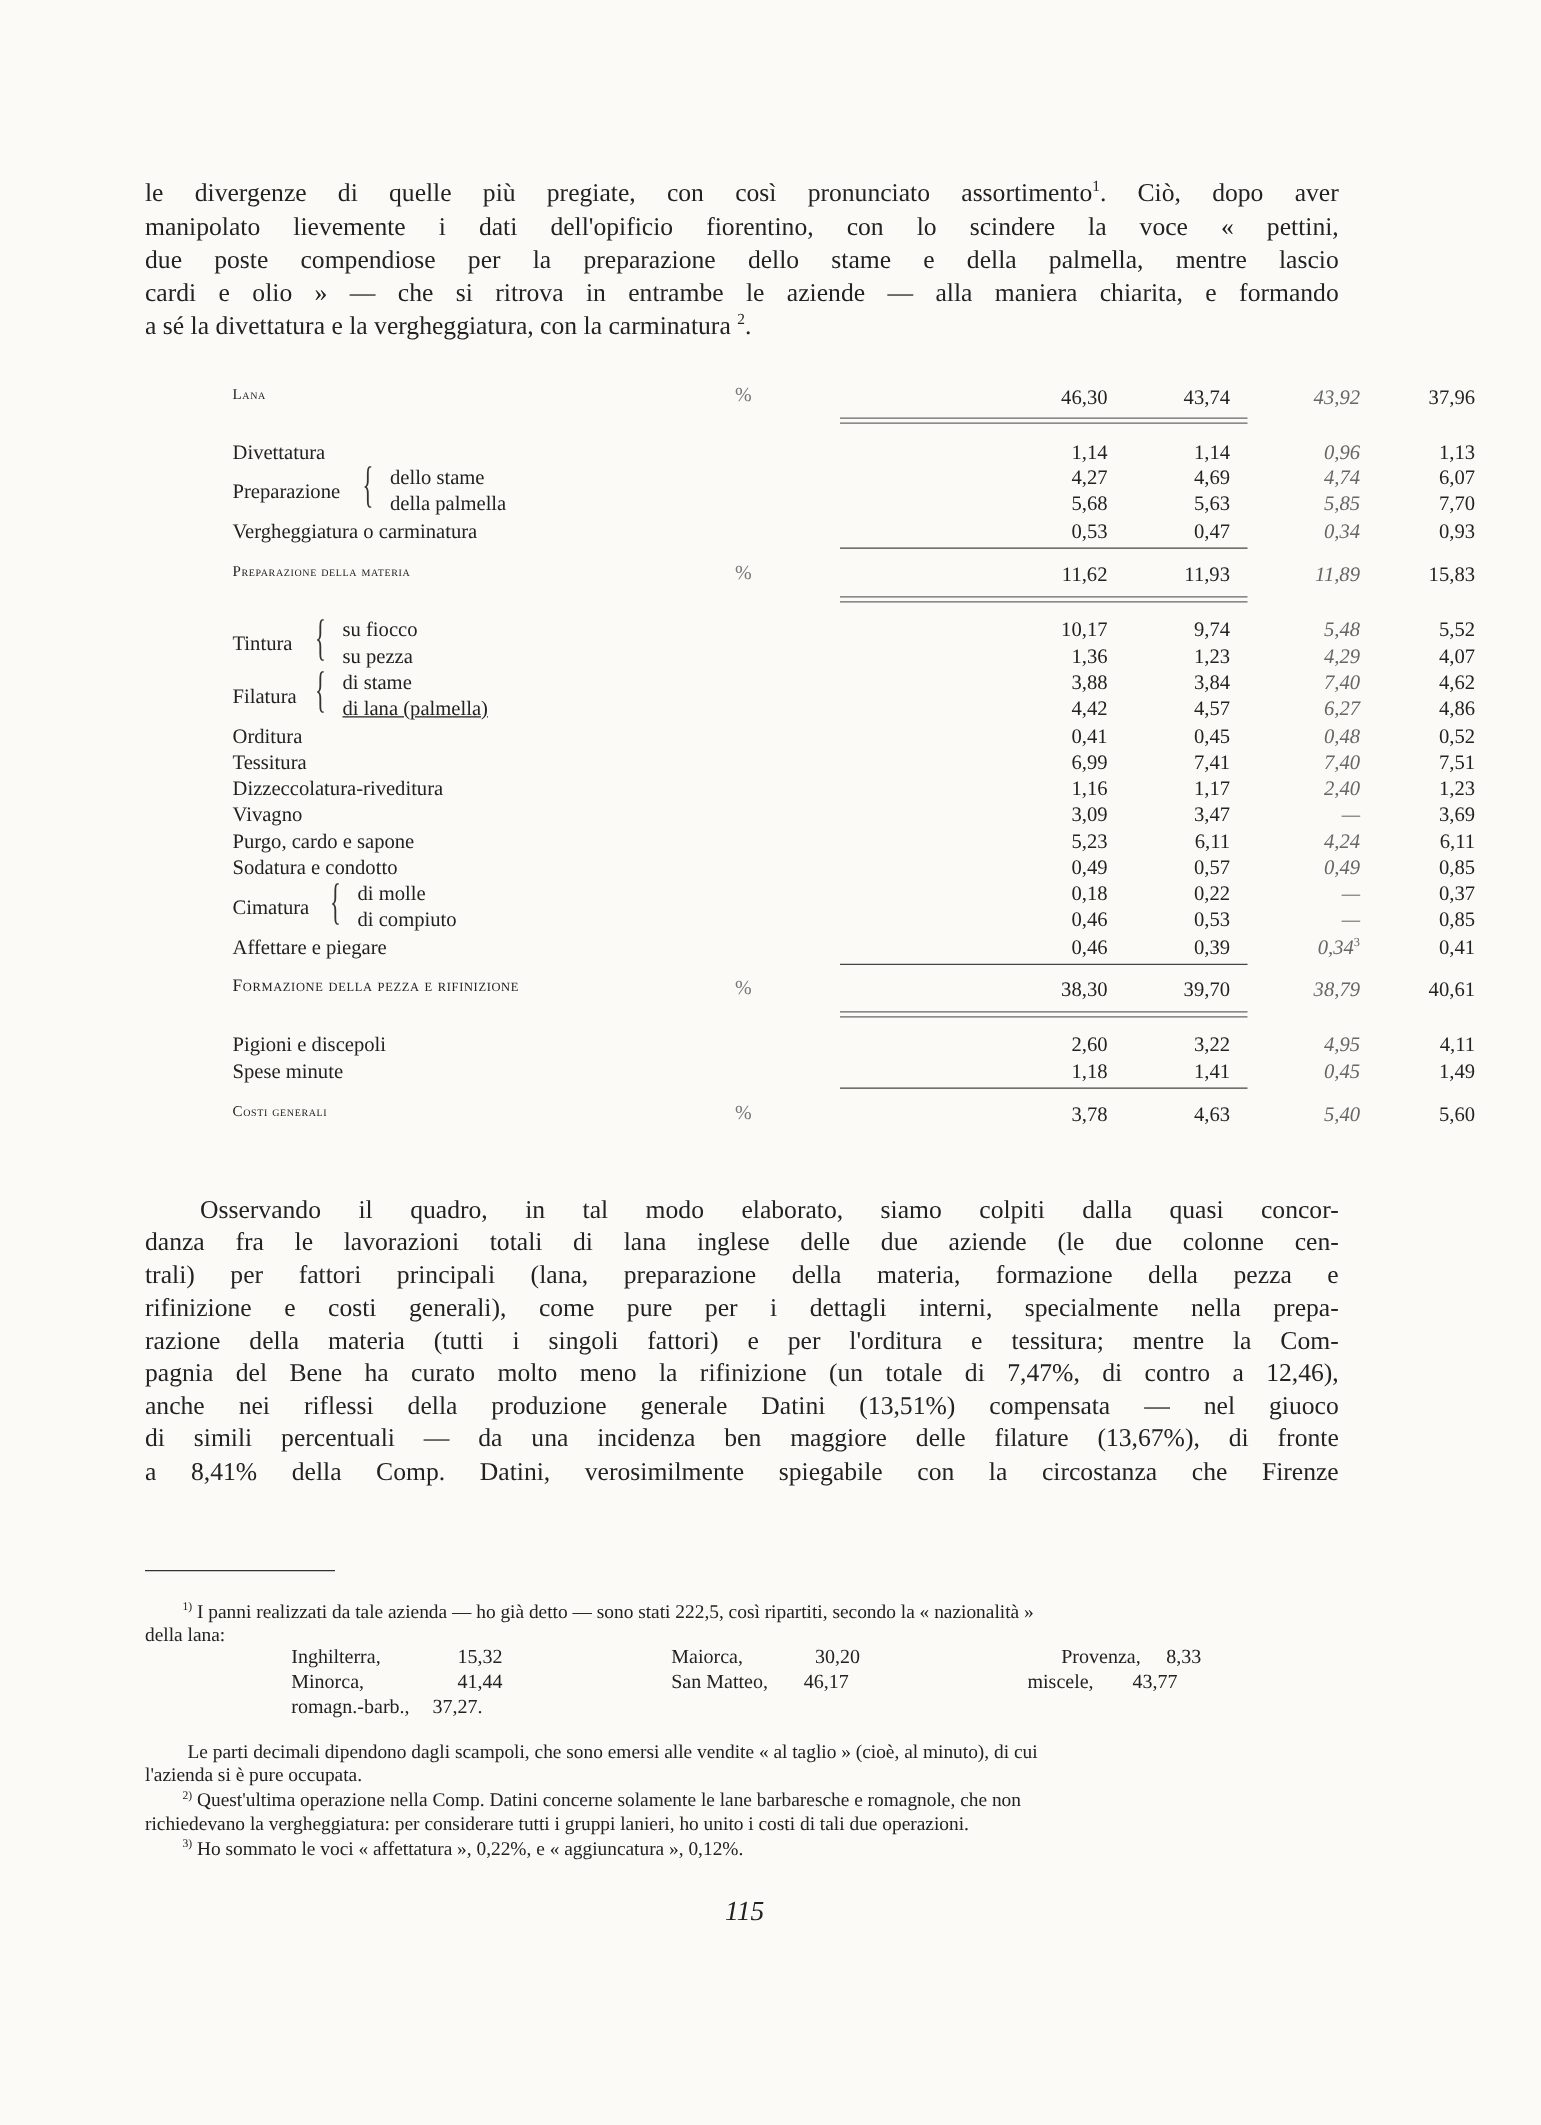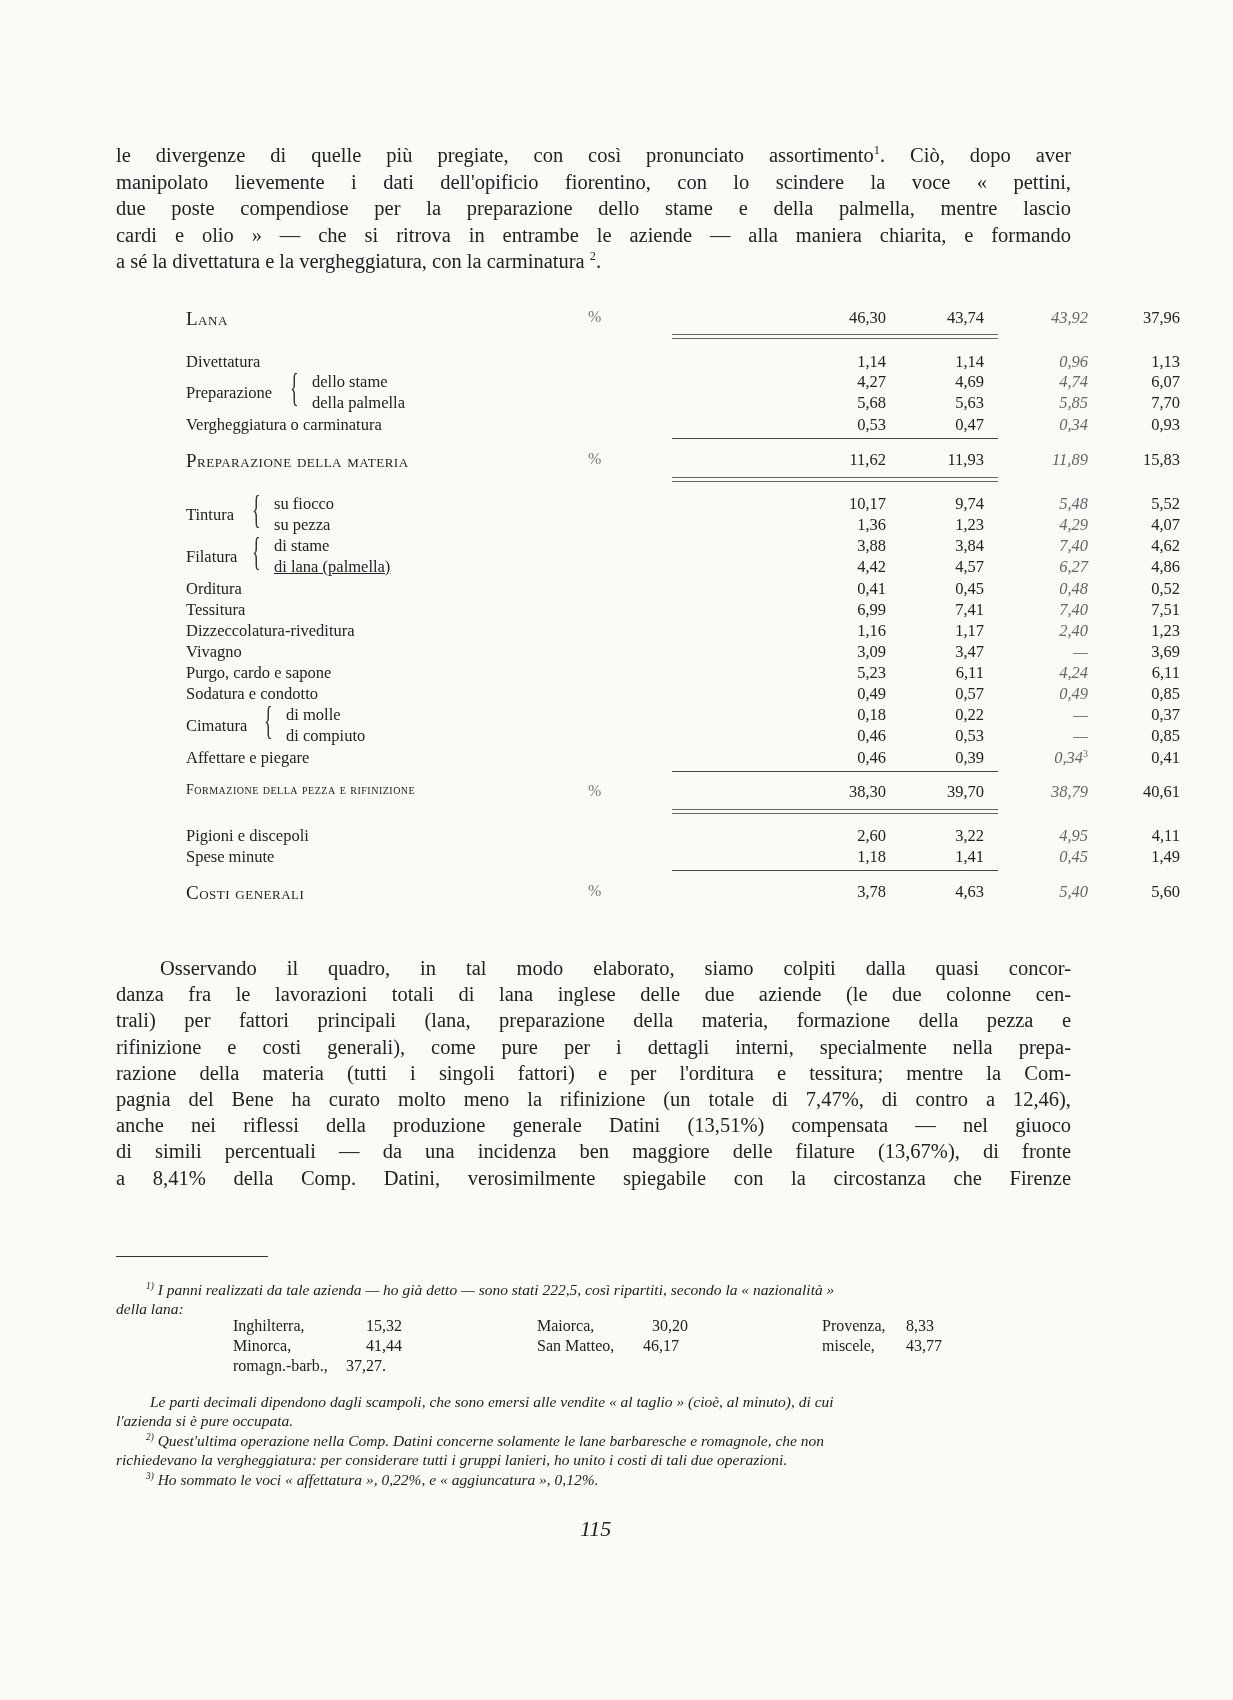--- a/index.html
+++ b/index.html
@@ -21,31 +21,31 @@
   
   .tbl { position: absolute; left: 186px; top: 308px; width: 818px; font-size: 16.5px; }
   .row { position: absolute; left: 0; width: 818px; height: 22px; }
   .row .label { position: absolute; left: 0; top: 0; white-space: nowrap; }
   .row .pct { position: absolute; left: 402px; top: 0; color: #777; font-size: 16px; }
   .num { position: absolute; top: 0; text-align: right; width: 80px; white-space: nowrap; }
   .c1 { left: 620px; }
   .c2 { left: 718px; }
   .c3 { left: 822px; color: #666; font-style: italic; }
   .c4 { left: 914px; }
-  .sc { font-variant: small-caps; letter-spacing: 0.5px; font-size: 19px; }
+  .sc { font-variant: small-caps; letter-spacing: 0.5px; font-size: 12px; }
   .rule { position: absolute; left: 672px; width: 326px; height: 0; border-top: 1.5px solid #444; }
   .drule { position: absolute; left: 672px; width: 326px; height: 3px; border-top: 1px solid #666; border-bottom: 1px solid #666; }
   .brace-group { position: absolute; left: 0; white-space: nowrap; }
   .brace-group .main { position: absolute; left: 0; top: 11px; }
   .brace { position: absolute; font-size: 40px; line-height: 40px; color: #333; font-weight: 200; transform: scaleX(0.45); transform-origin: left top; }
   .brace-group .sub { position: absolute; }
 
   
   .fn-rule { position: absolute; left: 116px; top: 1256px; width: 152px; border-top: 1.5px solid #333; }
-  .fn { position: absolute; font-size: 15.5px; line-height: 20px; white-space: nowrap; font-style: italic; }
+  .fn { position: absolute; font-size: 15.5px; line-height: 20px; white-space: nowrap; }
   .fn-table { position: absolute; top: 1316px; font-size: 16px; line-height: 20px; }
   .pagenum { position: absolute; left: 580px; top: 1516px; font-size: 22px; font-style: italic; }
 </style>
 </head>
 <body>
 
 <div class="page">
 
   <div class="para" style="top:142px;">
     <span class="line"><span>le divergenze di quelle più pregiate, con così pronunciato assortimento</span><sup>1</sup><span>. Ciò, dopo aver</span></span>
@@ -296,21 +296,21 @@
     <div style="position:relative;height:20px;width:200px;">
       <span>Maiorca,</span>
       <span style="position:absolute;left:115px;">30,20</span>
     </div>
     <div style="position:relative;height:20px;width:200px;">
       <span>San Matteo,</span>
       <span style="position:absolute;left:106px;">46,17</span>
     </div>
   </div>
   <div class="fn-table" style="left:822px;">
-    <div style="position:relative;height:20px;width:200px;">
+    <div style="position:relative;height:20px;width:200px;margin-left:27px;">
       <span>Provenza,</span>
       <span style="position:absolute;left:84px;">8,33</span>
     </div>
     <div style="position:relative;height:20px;width:200px;">
       <span>miscele,</span>
       <span style="position:absolute;left:84px;">43,77</span>
     </div>
   </div>
 
   <div class="fn" style="left:150px;top:1392px;">Le parti decimali dipendono dagli scampoli, che sono emersi alle vendite « al taglio » (cioè, al minuto), di cui</div>

